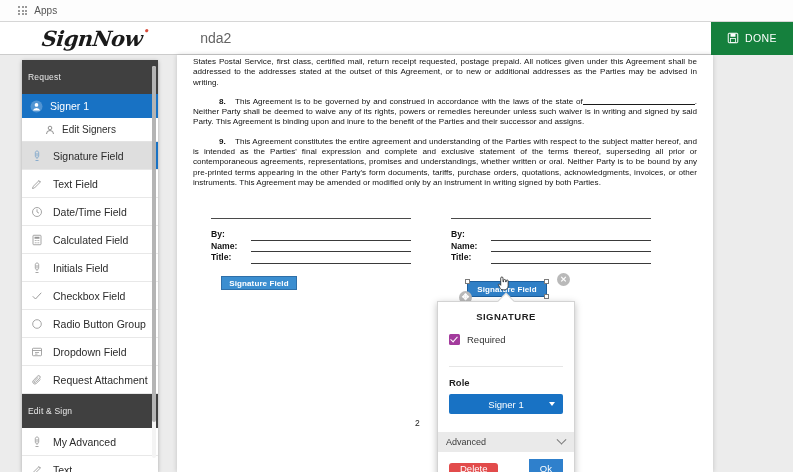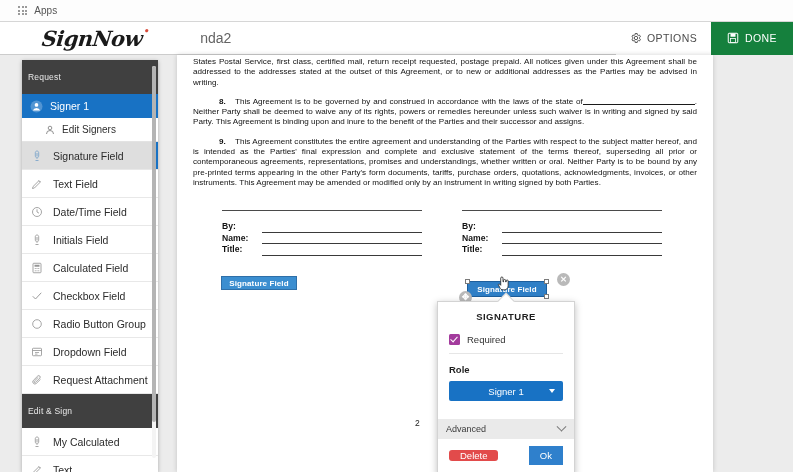--- a/index.html
+++ b/index.html
@@ -110,21 +110,21 @@
   .doc-p b { font-weight: bold; }
   .indent { display: inline-block; width: 26px; }
   .num { display: inline-block; width: 16px; font-weight: bold; }
   .blank-inline {
     display: inline-block; width: 112px; border-bottom: 1px solid #1a1a1a;
     height: 8px; vertical-align: -1px;
   }
 
   
   .sig-area { position: relative; margin-top: 14px; height: 120px; }
-  .sig-col { position: absolute; top: 8px; width: 215px; margin-left: 11px; }
+  .sig-col { position: absolute; top: 16px; width: 215px; }
   .sig-col.left { left: 18px; }
   .sig-col.right { left: 258px; }
   .sig-rule { height: 1px; background: #4a4a4a; width: 200px; }
   .sig-rows { margin-top: 10px; font-size: 8.6px; color: #121212; line-height: 11.5px; }
   .sig-row { display: flex; align-items: flex-end; gap: 6px; height: 11.5px; }
   .sig-row span { width: 34px; font-weight: bold; }
   .sig-row i { display: block; flex: 1; border-bottom: 1px solid #3a3a3a; height: 8px; max-width: 160px; }
 
   .page-num {
     position: absolute; left: 238px; bottom: 44px;
@@ -178,21 +178,21 @@
   .popup-arrow {
     position: absolute; left: 62px; top: -7px; width: 12px; height: 12px;
     background: #fff; border-left: 1px solid #d3d3d3; border-top: 1px solid #d3d3d3;
     transform: rotate(45deg);
   }
   .popup-body { padding: 9px 11px 8px 11px; position: relative; }
   .popup-title {
     text-align: center; font-size: 9.5px; font-weight: bold; color: #1f1f1f;
     letter-spacing: .5px; margin-bottom: 12px;
   }
-  .req-row { display: flex; align-items: center; gap: 7px; padding-bottom: 8px; border-bottom: 1px solid #e6e6e6; }
+  .req-row { display: flex; align-items: center; gap: 7px; padding-bottom: 21px; border-bottom: 1px solid #e6e6e6; }
   .cbx {
     width: 11px; height: 11px; background: #a33b9d; border-radius: 1.5px;
     position: relative; flex: 0 0 11px; cursor: pointer;
   }
   .cbx:after {
     content: ""; position: absolute; left: 3.4px; top: 1.2px;
     width: 3px; height: 6px; border: solid #fff; border-width: 0 1.4px 1.4px 0;
     transform: rotate(42deg);
   }
   .req-label { font-size: 9.5px; color: #333; }
@@ -248,27 +248,20 @@
     </span>
     <span class="apps-label">Apps</span>
   </div>
 
   <div class="header">
     <div class="logo">
       <span>SignNow</span><span class="reg">•</span>
     </div>
     <div class="doc-title">nda2</div>
     <div class="header-right">
-      <div class="opt-btn">
-        <svg class="gear" viewBox="0 0 24 24">
-          <path fill="none" stroke="#4b4b4b" stroke-width="1.8" d="M12 8.6a3.4 3.4 0 100 6.8 3.4 3.4 0 000-6.8z"></path>
-          <path fill="none" stroke="#4b4b4b" stroke-width="1.8" d="M19 12a7 7 0 00-.1-1.1l2-1.5-2-3.4-2.3.9a7 7 0 00-1.9-1.1L14.4 3h-4l-.3 2.8a7 7 0 00-1.9 1.1l-2.3-.9-2 3.4 2 1.5A7 7 0 005.8 12c0 .4 0 .7.1 1.1l-2 1.5 2 3.4 2.3-.9c.6.5 1.2.9 1.9 1.1l.3 2.8h4l.3-2.8c.7-.2 1.3-.6 1.9-1.1l2.3.9 2-3.4-2-1.5c.1-.4.1-.7.1-1.1z"></path>
-        </svg>
-        <span>OPTIONS</span>
-      </div>
       <div class="done-btn">
         <svg class="disk" viewBox="0 0 24 24">
           <rect x="2.5" y="2.5" width="19" height="19" rx="1.5" fill="none" stroke="#fff" stroke-width="2"></rect>
           <rect x="7" y="3" width="10" height="6.5" fill="#fff"></rect>
           <rect x="7" y="13" width="10" height="8" fill="none" stroke="#fff" stroke-width="1.6"></rect>
         </svg>
         <span>DONE</span>
       </div>
     </div>
   </div>
@@ -314,43 +307,43 @@
     <div class="sb-item">
       <svg class="sb-ic" viewBox="0 0 24 24">
         <circle cx="12" cy="12" r="9" fill="none" stroke="#555" stroke-width="1.7"></circle>
         <path d="M12 6.6V12l4 2.3" fill="none" stroke="#555" stroke-width="1.7"></path>
       </svg>
       <span>Date/Time Field</span>
     </div>
 
     <div class="sb-item">
       <svg class="sb-ic" viewBox="0 0 24 24">
-        <path d="M12 2c2 0 3.4 1.5 3.4 3.4v7.2L12 17l-3.4-4.4V5.4C8.6 3.5 10 2 12 2z" fill="none" stroke="#555" stroke-width="1.7"></path>
-        <path d="M12 6v7" stroke="#555" stroke-width="1.7"></path>
-        <path d="M9 21h6" stroke="#555" stroke-width="1.7"></path>
-      </svg>
-      <span>Initials Field</span>
-    </div>
-
-    <div class="sb-item">
-      <svg class="sb-ic" viewBox="0 0 24 24">
         <rect x="4" y="2.5" width="16" height="19" rx="1.6" fill="none" stroke="#555" stroke-width="1.7"></rect>
         <rect x="7" y="5.5" width="10" height="4" fill="#555"></rect>
         <circle cx="8.5" cy="13" r="1.1" fill="#555"></circle>
           <circle cx="12" cy="13" r="1.1" fill="#555"></circle>
           <circle cx="15.5" cy="13" r="1.1" fill="#555"></circle>
         <circle cx="8.5" cy="17.5" r="1.1" fill="#555"></circle>
           <circle cx="12" cy="17.5" r="1.1" fill="#555"></circle>
           <circle cx="15.5" cy="17.5" r="1.1" fill="#555"></circle>
       </svg>
       <span>Calculated Field</span>
     </div>
 
     <div class="sb-item">
       <svg class="sb-ic" viewBox="0 0 24 24">
+        <path d="M12 2c2 0 3.4 1.5 3.4 3.4v7.2L12 17l-3.4-4.4V5.4C8.6 3.5 10 2 12 2z" fill="none" stroke="#555" stroke-width="1.7"></path>
+        <path d="M12 6v7" stroke="#555" stroke-width="1.7"></path>
+        <path d="M9 21h6" stroke="#555" stroke-width="1.7"></path>
+      </svg>
+      <span>Initials Field</span>
+    </div>
+
+    <div class="sb-item">
+      <svg class="sb-ic" viewBox="0 0 24 24">
         <path d="M3.5 12.5l5.5 5.5L20.5 5.5" fill="none" stroke="#555" stroke-width="1.9"></path>
       </svg>
       <span>Checkbox Field</span>
     </div>
 
     <div class="sb-item">
       <svg class="sb-ic" viewBox="0 0 24 24">
         <circle cx="12" cy="12" r="8.6" fill="none" stroke="#555" stroke-width="1.7"></circle>
       </svg>
       <span>Radio Button Group</span>
@@ -374,21 +367,21 @@
     </div>
 
     <div class="sb-section">Edit &amp; Sign</div>
 
     <div class="sb-item">
       <svg class="sb-ic" viewBox="0 0 24 24">
         <path d="M12 2c2 0 3.4 1.5 3.4 3.4v7.2L12 17l-3.4-4.4V5.4C8.6 3.5 10 2 12 2z" fill="none" stroke="#555" stroke-width="1.7"></path>
         <path d="M12 6v7" stroke="#555" stroke-width="1.7"></path>
         <path d="M9 21h6" stroke="#555" stroke-width="1.7"></path>
       </svg>
-      <span>My Calculated</span>
+      <span>My Advanced</span>
     </div>
 
     <div class="sb-item">
       <svg class="sb-ic" viewBox="0 0 24 24">
         <path d="M3 21l3.8-1 12-12-2.8-2.8-12 12z" fill="none" stroke="#555" stroke-width="1.7"></path>
         <path d="M16 5.2l2.8 2.8" stroke="#555" stroke-width="1.7"></path>
       </svg>
       <span>Text</span>
     </div>
 

